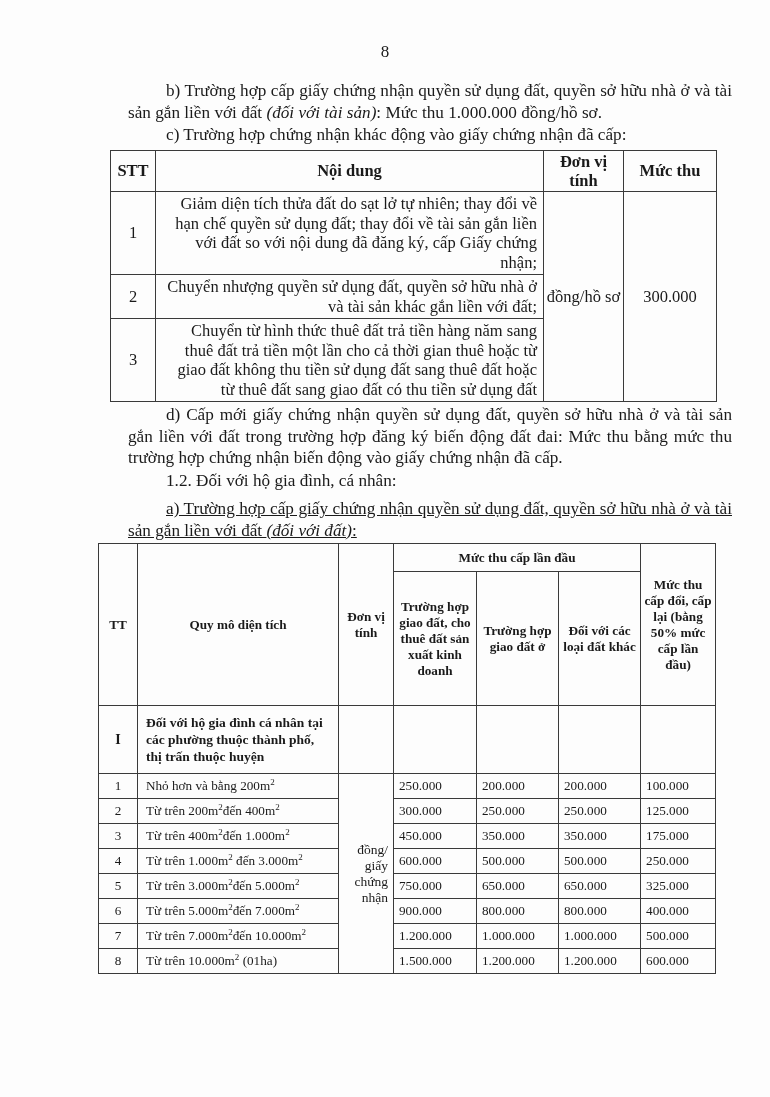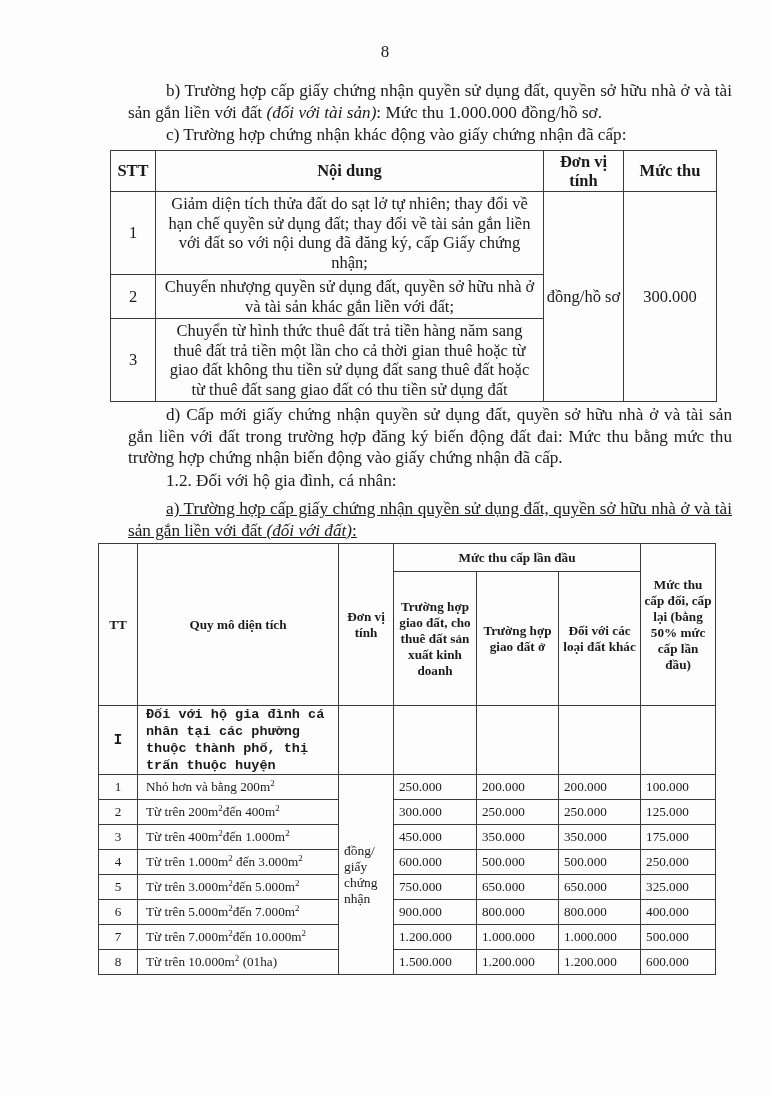--- a/index.html
+++ b/index.html
@@ -21,32 +21,32 @@
     }
     .para .indent { display: inline-block; width: 38px; }
     .para i { font-style: italic; }
 
     
     table { border-collapse: collapse; position: absolute; table-layout: fixed; }
     td, th { border: 1.3px solid #3a3a3a; vertical-align: middle; }
     #table1 { left: 110px; top: 150px; width: 606px; font-size: 16.5px; line-height: 19.5px; }
     #table1 th { font-weight: bold; text-align: center; }
     #table1 td.stt { text-align: center; }
-    #table1 td.content { padding: 2px 6px; text-align: center; margin-top: 26px; }
+    #table1 td.content { padding: 2px 6px; text-align: right; margin-top: 26px; }
     #table1 td.unit, #table1 td.fee { text-align: center; }
 
     
     #table2 { left: 98px; top: 543px; width: 617px; font-size: 13.2px; line-height: 16px; }
     #table2 th { font-weight: bold; text-align: center; padding: 2px 3px; }
     #table2 td { height: 25px; padding: 0 5px; }
     #table2 td.tt { text-align: center; }
     #table2 td.scale { text-align: left; padding-left: 8px; }
     #table2 td.num { text-align: left; padding-right: 6px; }
-    #table2 td.unit { text-align: left; font-size: 13.5px; line-height: 16px; }
-    #table2 tr.section td { height: 68px; font-family: Liberation Mono, monospace; }
+    #table2 td.unit { text-align: right; font-size: 13.5px; line-height: 16px; }
+    #table2 tr.section td { height: 68px; }
     #table2 tr.section td.section-title { font-weight: bold; text-align: left; padding-left: 8px; font-size: 13.5px; line-height: 17px; }
     #table2 tr.section td.section-id { font-weight: bold; text-align: center; font-size: 14px; }
     sup { font-size: 9px; vertical-align: super; line-height: 0; }
   </style>
 </head>
 <body>
 
 <div class="page-number">8</div>
 
 <div class="para" style="top:80px;">

